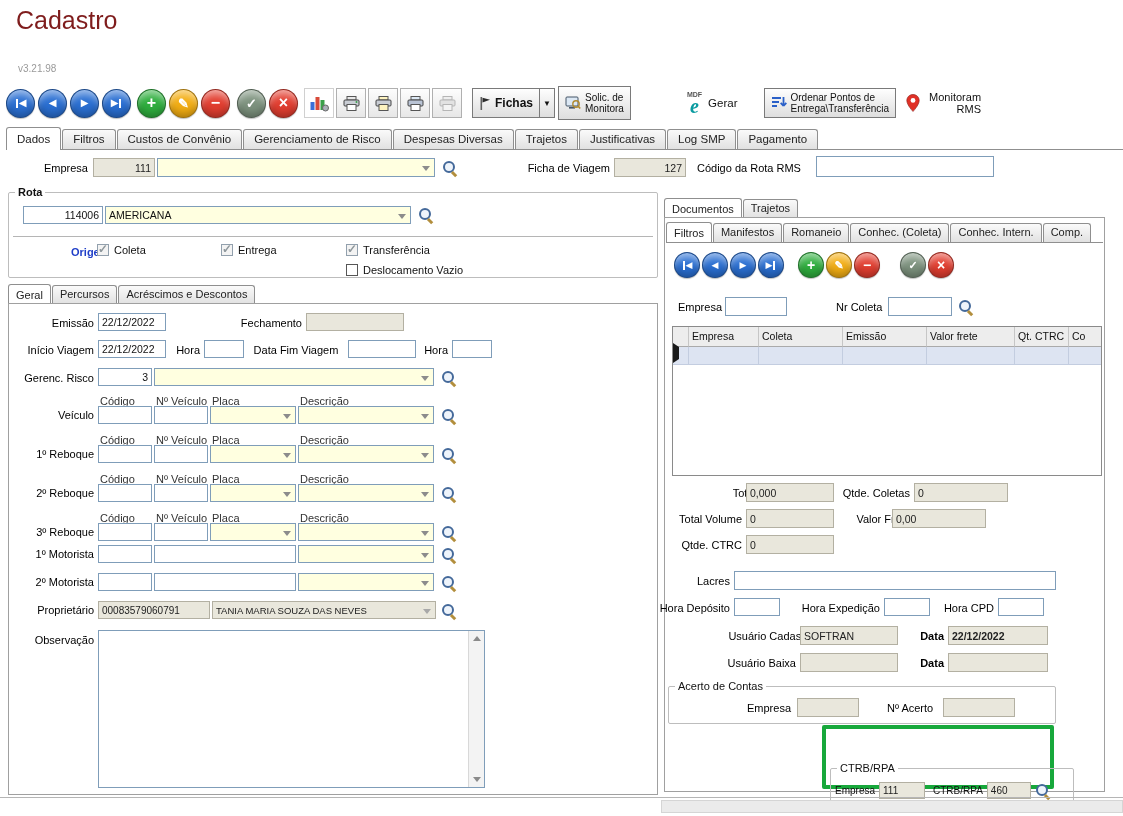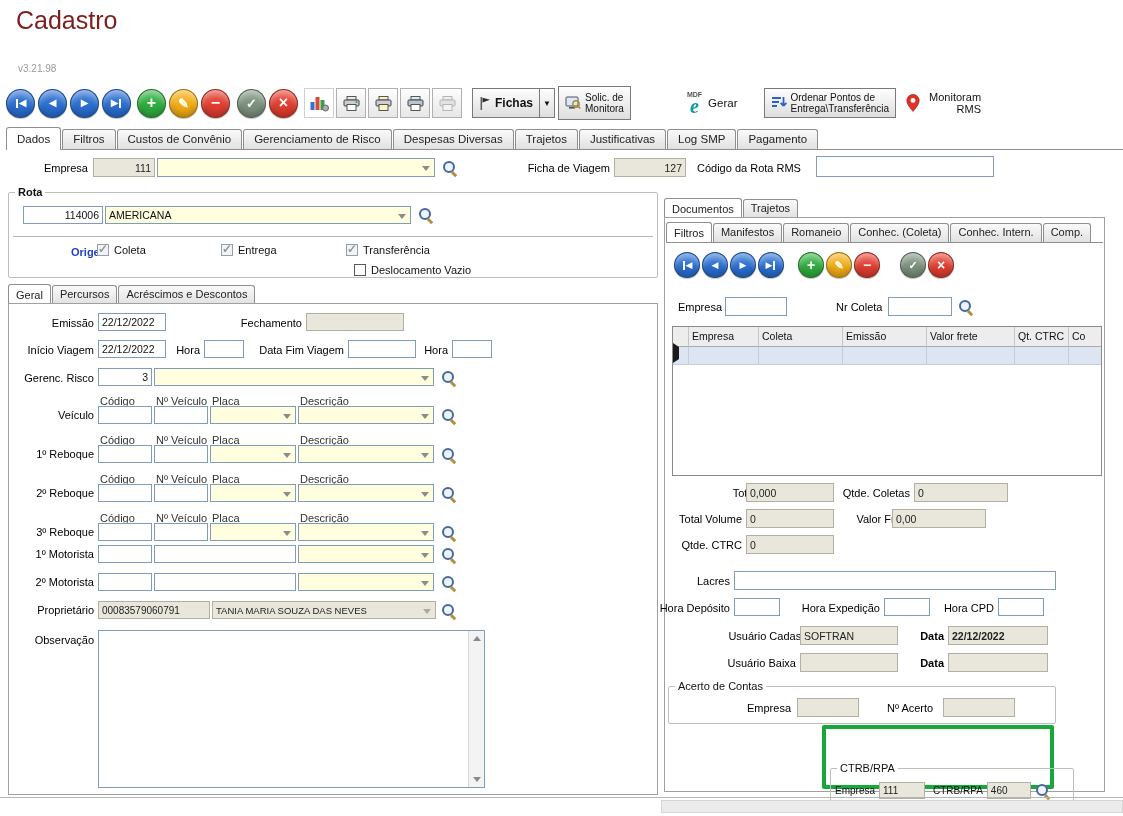--- a/index.html
+++ b/index.html
@@ -270,21 +270,21 @@
       <span>Coleta</span>
     </div>
     <div class="cbrow" style="left:212px;top:46px;">
       <span class="cb on"></span>
       <span>Entrega</span>
     </div>
     <div class="cbrow" style="left:337px;top:46px;">
       <span class="cb on"></span>
       <span>Transferência</span>
     </div>
-    <div class="cbrow" style="left:345px;top:66px;">
+    <div class="cbrow" style="left:337px;top:66px;">
       <span class="cb en"></span>
       <span>Deslocamento Vazio</span>
     </div>
   </fieldset>
 
   <div class="tabbar sub" style="left:8px;top:283px;width:650px;border-bottom:none;">
     <div class="tab active">Geral</div>
     <div class="tab">Percursos</div>
     <div class="tab">Acréscimos e Descontos</div>
   </div>
@@ -292,21 +292,21 @@
 
   <div class="lblr" style="left:6px;top:317px;width:88px;">Emissão</div>
   <div class="txt" style="left:98px;top:313px;width:68px;">22/12/2022</div>
   <div class="lblr" style="left:228px;top:317px;width:74px;">Fechamento</div>
   <div class="txt ro" style="left:306px;top:313px;width:98px;"></div>
 
   <div class="lblr" style="left:6px;top:344px;width:88px;">Início Viagem</div>
   <div class="txt" style="left:98px;top:340px;width:68px;">22/12/2022</div>
   <div class="lblr" style="left:172px;top:344px;width:28px;">Hora</div>
   <div class="txt" style="left:204px;top:340px;width:40px;"></div>
-  <div class="lblr" style="left:248px;top:344px;width:96px;">Data Fim Viagem</div>
+  <div class="lblr" style="left:248px;top:344px;width:96px;text-align:center;">Data Fim Viagem</div>
   <div class="txt" style="left:348px;top:340px;width:68px;"></div>
   <div class="lblr" style="left:420px;top:344px;width:28px;">Hora</div>
   <div class="txt" style="left:452px;top:340px;width:40px;"></div>
 
   <div class="lblr" style="left:6px;top:372px;width:88px;">Gerenc. Risco</div>
   <div class="txt r" style="left:98px;top:368px;width:54px;">3</div>
   <div class="txt yl" style="left:154px;top:368px;width:280px;">
       <span class="chev"></span>
     </div>
   <div class="mag" style="left:441px;top:370px;"></div>

